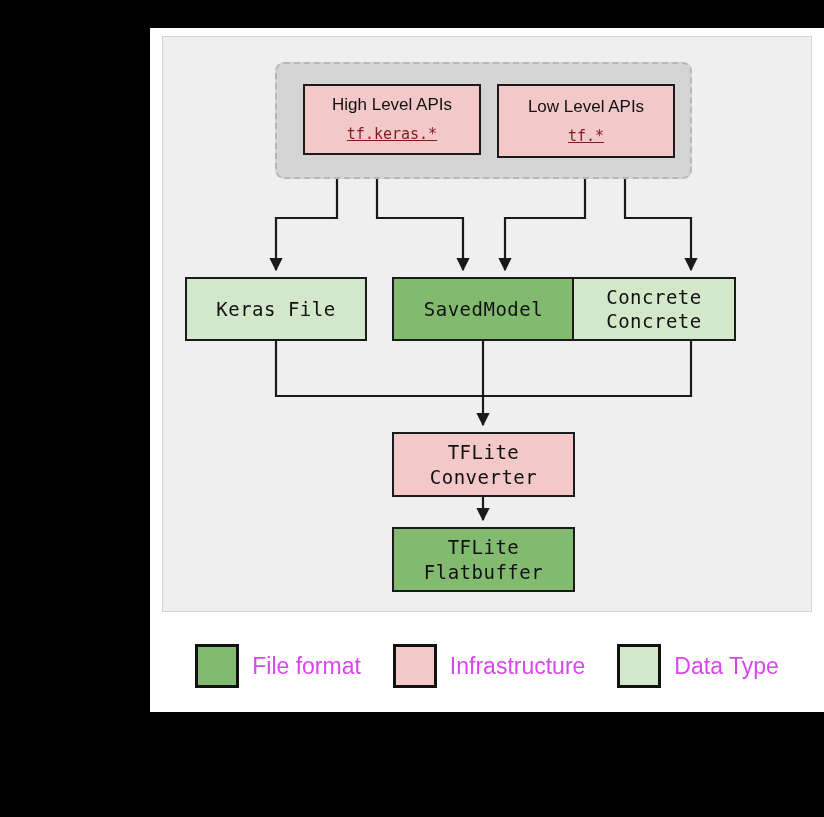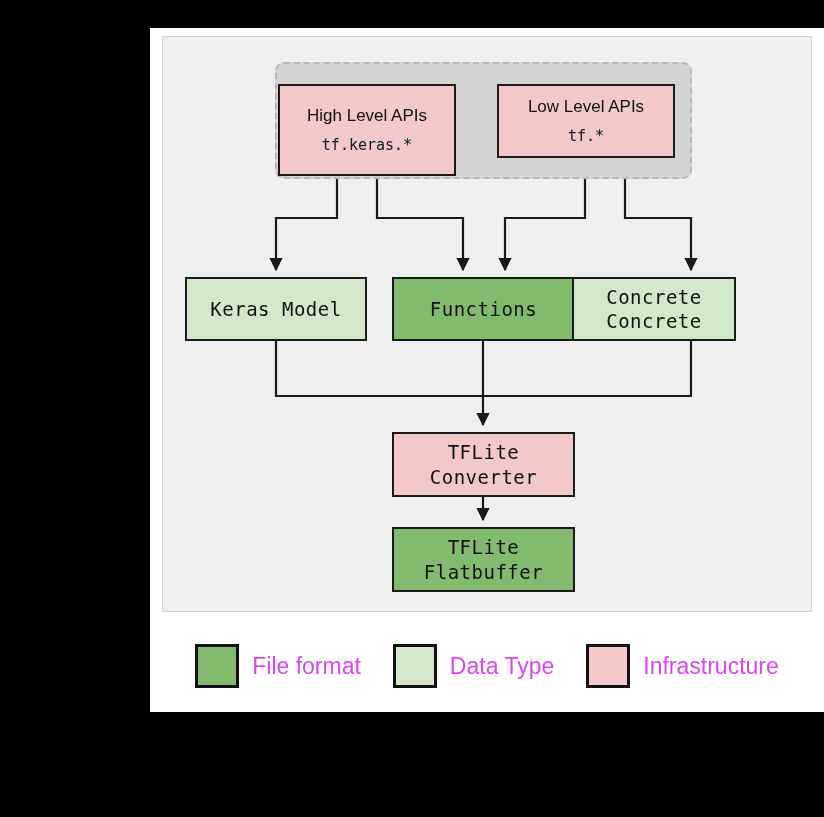--- a/index.html
+++ b/index.html
@@ -74,36 +74,37 @@
     line-height: 1.18;
   }
   .node .title {
     font-family: "Liberation Sans", sans-serif;
     font-size: 17px;
     color: #111111;
   }
   .node .sub {
     font-family: "DejaVu Sans Mono", monospace;
     font-size: 15px;
-    color: #0f172a;
+    color: #7f1d1d;
     margin-top: 11px;
+    text-decoration: underline;
   }
   .node.mono .title {
     font-family: "DejaVu Sans Mono", monospace;
     font-size: 19px;
     letter-spacing: 0.5px;
   }
   .node.mono .title.line2 { margin-top: 2px; }
 
   .fill-pink   { background: #f2c8c8; }
   .fill-green  { background: #82bb6f; }
   .fill-lgreen { background: #d3e8cb; }
 
   
-  #node-high-level-apis { left: 278px; top: 84px;  width: 178px; height: 92px; }
+  #node-high-level-apis { left: 303px; top: 84px;  width: 178px; height: 71px; }
   #node-low-level-apis  { left: 497px; top: 84px;  width: 178px; height: 74px; }
   #node-keras-model     { left: 185px; top: 277px; width: 182px; height: 64px; }
   #node-savedmodel      { left: 392px; top: 277px; width: 183px; height: 64px; }
   #node-concrete-fns    { left: 572px; top: 277px; width: 164px; height: 64px; }
   #node-tflite-conv     { left: 392px; top: 432px; width: 183px; height: 65px; }
   #node-tflite-flatbuf  { left: 392px; top: 527px; width: 183px; height: 65px; }
 
   
   #legend {
     position: absolute;
@@ -175,25 +176,25 @@
   <span class="title">High Level APIs</span>
   <span class="sub">tf.keras.*</span>
 </div>
 
 <div class="node fill-pink" id="node-low-level-apis">
   <span class="title">Low Level APIs</span>
   <span class="sub">tf.*</span>
 </div>
 
 <div class="node mono fill-lgreen" id="node-keras-model">
-  <span class="title">Keras Model</span>
+  <span class="title">Keras File</span>
 </div>
 
 <div class="node mono fill-green" id="node-savedmodel">
-  <span class="title">Functions</span>
+  <span class="title">SavedModel</span>
 </div>
 
 <div class="node mono fill-lgreen" id="node-concrete-fns">
   <span class="title">Concrete</span>
   <span class="title line2">Concrete</span>
 </div>
 
 <div class="node mono fill-pink" id="node-tflite-conv">
   <span class="title">TFLite</span>
   <span class="title line2">Converter</span>
@@ -203,20 +204,20 @@
   <span class="title">TFLite</span>
   <span class="title line2">Flatbuffer</span>
 </div>
 
 <div id="legend">
   <div class="legend-item">
     <span class="legend-swatch fill-green"></span>
     <span class="legend-label">File format</span>
   </div>
   <div class="legend-item">
+    <span class="legend-swatch fill-pink"></span>
+    <span class="legend-label">Infrastructure</span>
+  </div>
+  <div class="legend-item">
     <span class="legend-swatch fill-lgreen"></span>
     <span class="legend-label">Data Type</span>
   </div>
-  <div class="legend-item">
-    <span class="legend-swatch fill-pink"></span>
-    <span class="legend-label">Infrastructure</span>
-  </div>
 </div>
 
 </body></html>

